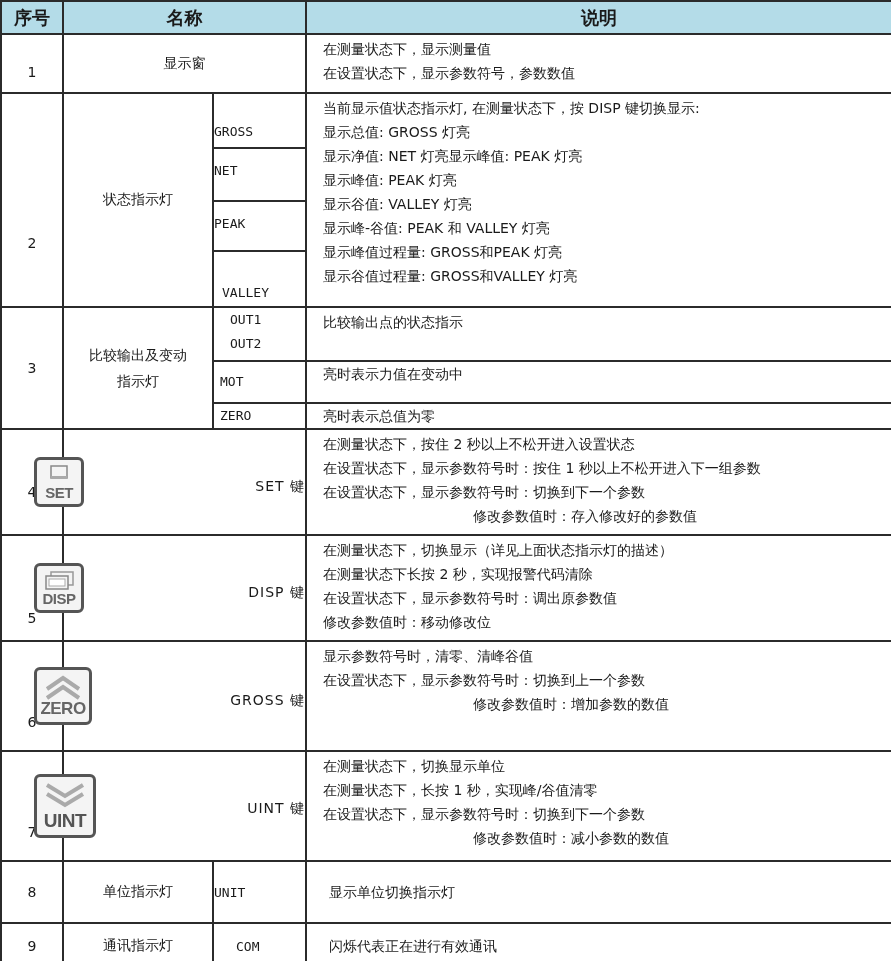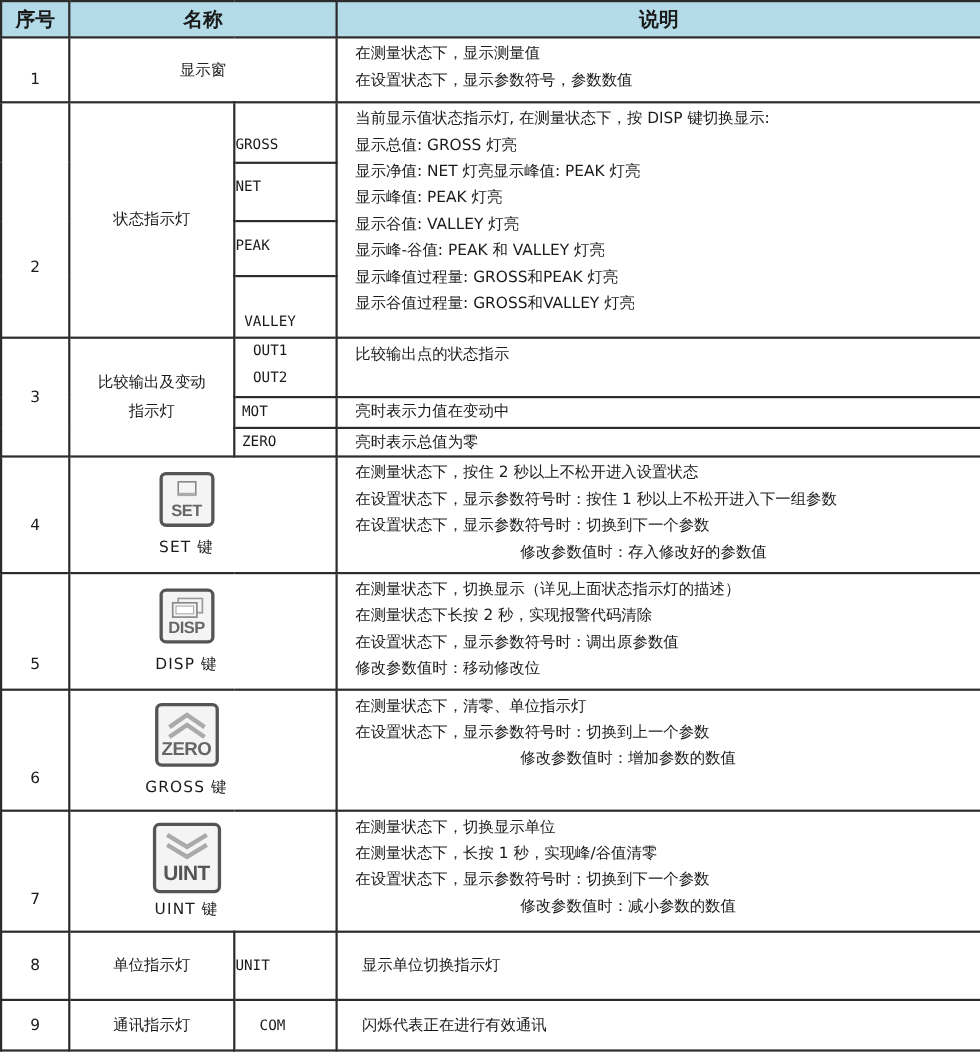--- a/index.html
+++ b/index.html
@@ -6,21 +6,21 @@
   body { width: 891px; height: 961px; overflow: hidden; font-family: "DejaVu Sans", "Liberation Sans", sans-serif; color: #1a1a1a; }
   table { border-collapse: collapse; width: 891px; table-layout: fixed; }
   td, th { border: 2px solid #2b2b2b; padding: 0; font-size: 14px; vertical-align: middle; }
   th { background: #b4dce8; height: 31px; font-weight: bold; font-size: 18px; text-align: center; }
   td.num { text-align: center; vertical-align: bottom; padding-bottom: 12px; font-size: 14px; }
   td.name { text-align: center; font-size: 14px; }
   td.sub { text-align: left; font-family: "DejaVu Sans Mono", "Liberation Mono", monospace; font-size: 13px; }
   td.desc { text-align: left; padding: 2px 0 2px 16px; vertical-align: top; font-size: 14px; }
   .line { height: 24px; line-height: 24px; white-space: nowrap; }
   .line.indent { padding-left: 150px; }
-  .keywrap { display: flex; flex-direction: column; align-items: center; justify-content: space-between; }
+  .keywrap { display: flex; align-items: center; justify-content: space-between; }
   .key { border: 3px solid #555; border-radius: 6px; width: 50px; height: 50px; background: #f4f4f4; position: relative; display:flex; flex-direction:column; align-items:center; justify-content:flex-end; box-sizing: border-box; }
   .key .klabel { font-family: "Liberation Sans", sans-serif; font-weight: bold; font-size: 15px; color: #666; padding-bottom: 3px; letter-spacing: -0.5px; }
   .key .glyph { position:absolute; top: 5px; left: 50%; transform: translateX(-50%); }
   .keyname { margin-top: 10px; font-size: 14px; letter-spacing: 1px; }
   .out-cell { text-align:left; padding-left: 6px; font-family: "DejaVu Sans Mono", "Liberation Mono", monospace; font-size: 13px; line-height: 24px; }
 </style>
 </head>
 <body>
 
 <table>
@@ -82,21 +82,21 @@
       <td class="out-cell" style="vertical-align:top;padding-left:16px">
         <div>OUT1</div>
         <div>OUT2</div>
       </td>
       <td class="desc">
         <div class="line">比较输出点的状态指示</div>
       </td>
     </tr>
     <tr style="height:28px">
       <td class="out-cell">MOT</td>
-      <td class="desc" style="vertical-align:middle;padding-top:0;padding-bottom:2px">
+      <td class="desc" style="vertical-align:middle;padding-top:0;padding-bottom:16px">
         <div class="line">亮时表示力值在变动中</div>
       </td>
     </tr>
     <tr style="height:26px">
       <td class="out-cell">ZERO</td>
       <td class="desc" style="vertical-align:middle;padding-top:0;padding-bottom:0">
         <div class="line">亮时表示总值为零</div>
       </td>
     </tr>
 
@@ -153,21 +153,21 @@
             <svg class="glyph" width="40" height="26" viewBox="0 0 40 26">
                 <polyline points="4,14 20,3 36,14" fill="none" stroke="#aaa" stroke-width="4"></polyline>
                 <polyline points="4,23 20,12 36,23" fill="none" stroke="#aaa" stroke-width="4"></polyline>
               </svg>
             <span class="klabel" style="font-size:17px">ZERO</span>
           </div>
           <div class="keyname">GROSS 键</div>
         </div>
       </td>
       <td class="desc">
-        <div class="line">在测量状态下，清零、单位指示灯</div>
+        <div class="line">显示参数符号时，清零、清峰谷值</div>
         <div class="line">在设置状态下，显示参数符号时：切换到上一个参数</div>
         <div class="line indent">修改参数值时：增加参数的数值</div>
       </td>
     </tr>
 
     <tr style="height:110px">
       <td class="num" style="padding-bottom:20px">7</td>
       <td class="name" colspan="2">
         <div class="keywrap" style="margin-left:-30px">
           <div class="key" style="width:62px;height:64px">

